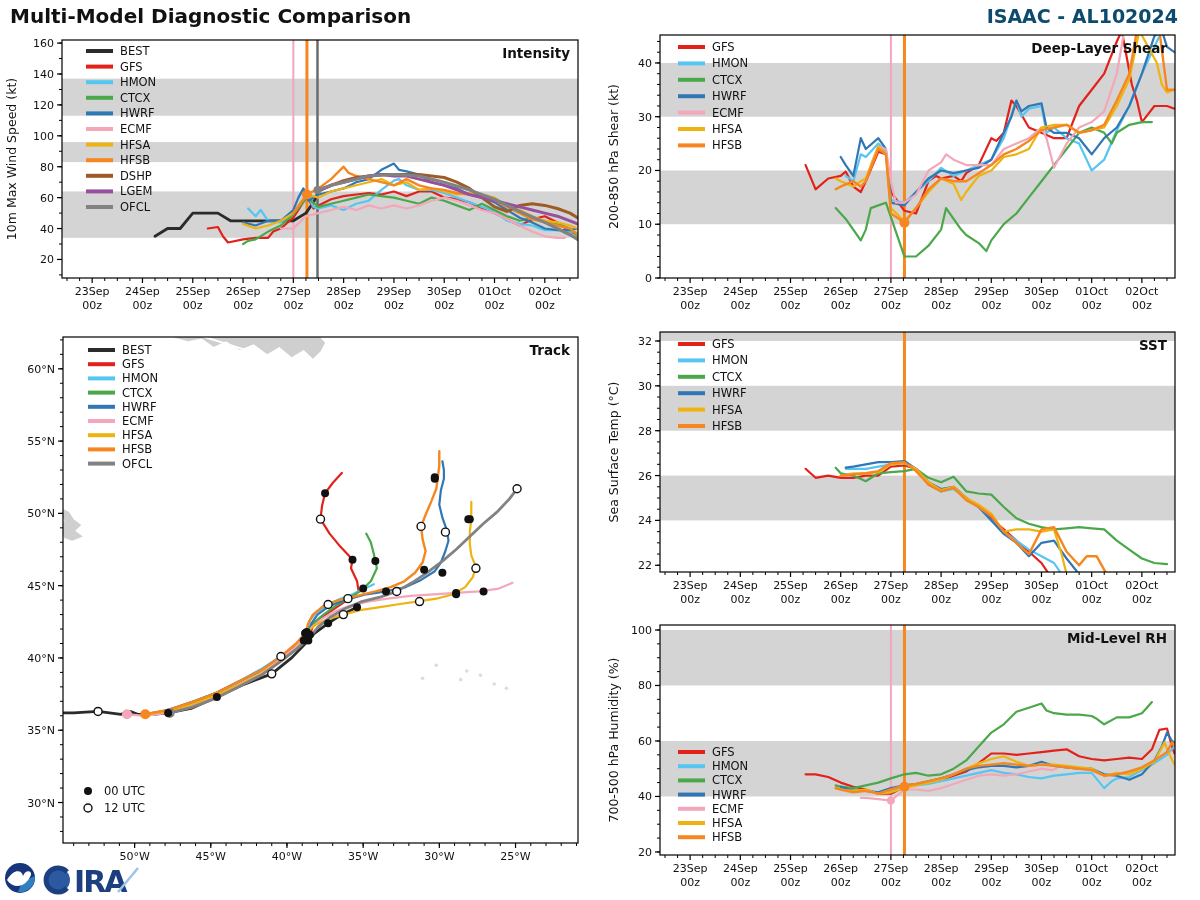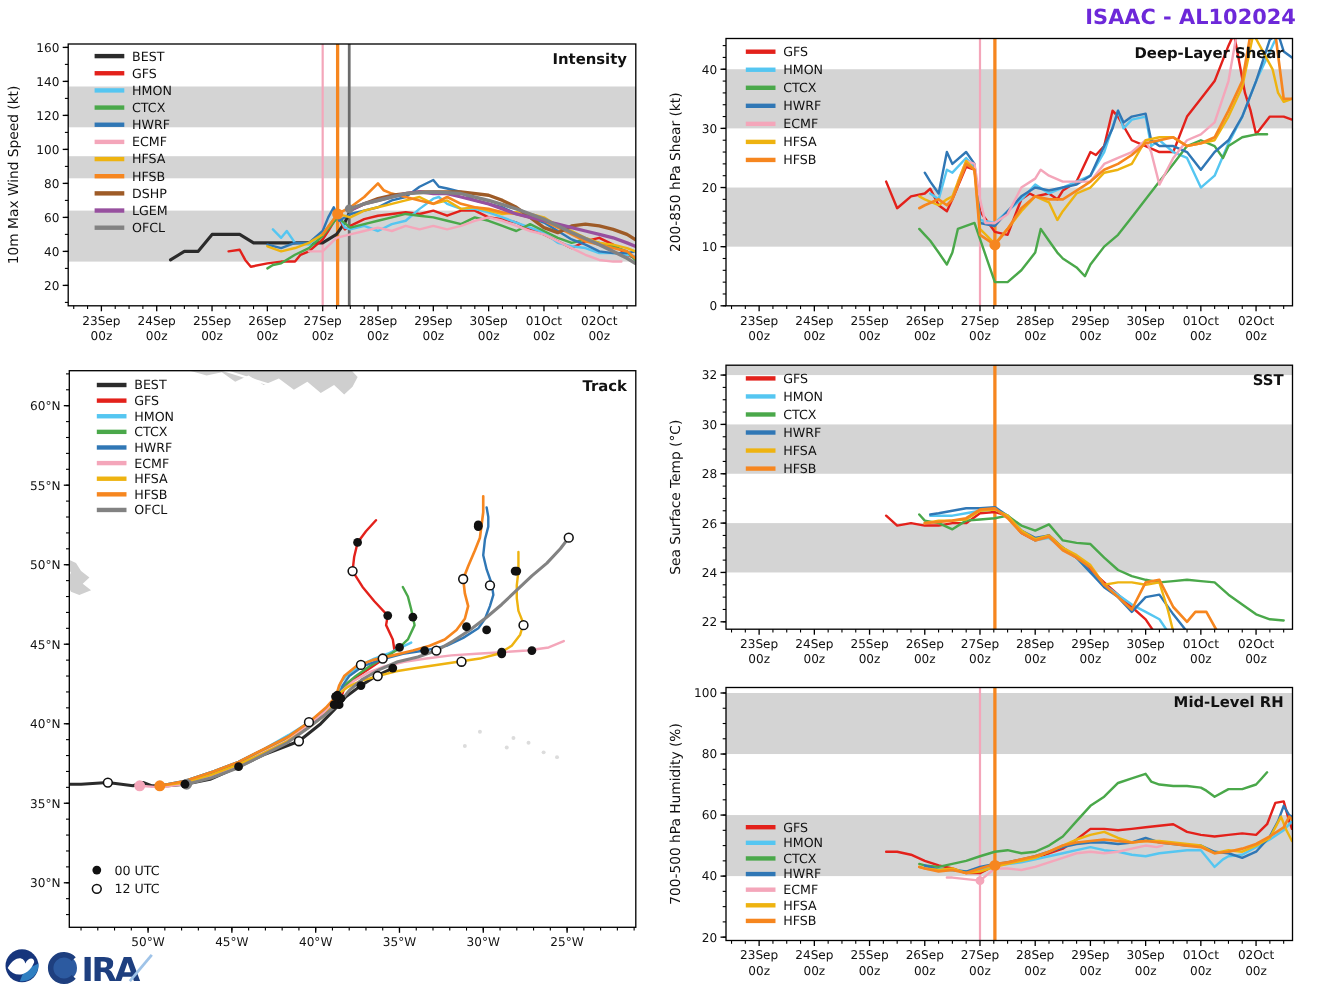--- a/index.html
+++ b/index.html
@@ -1,26 +1,27 @@
 <!DOCTYPE html>
 <html><head>
 <meta charset="utf-8">
 <style>
   html,body{margin:0;padding:0;background:#ffffff;}
   .figure{position:relative;width:1200px;height:900px;background:#ffffff;
           font-family:"DejaVu Sans","Liberation Sans",sans-serif;overflow:hidden;}
   .main-title{position:absolute;left:10px;top:4px;font-size:20px;font-weight:bold;color:#111;}
-  .storm-title{position:absolute;right:22px;top:5px;font-size:19px;font-weight:bold;color:#6d28d9;text-align:right;}
+  .storm-title{position:absolute;right:22px;top:5px;font-size:19px;font-weight:bold;color:#0c4a6e;text-align:right;}
   svg{position:absolute;left:0;top:0;}
   svg text{font-family:"DejaVu Sans","Liberation Sans",sans-serif;}
 </style>
 </head>
 <body>
 
 <div class="figure">
+  <div class="main-title">Multi-Model Diagnostic Comparison</div>
   <div class="storm-title">ISAAC - AL102024</div>
   <svg id="fig" width="1200" height="900" viewBox="0 0 1200 900">
       <g>
         <clipPath id="clip-intensity">
           <rect x="62" y="40" width="516" height="238"></rect>
         </clipPath>
         <rect x="62" y="191.45454545454544" width="516" height="46.3636363636364" fill="#d4d4d4"></rect>
         <rect x="62" y="142" width="516" height="20.090909090909093" fill="#d4d4d4"></rect>
         <rect x="62" y="78.63636363636363" width="516" height="37.09090909090909" fill="#d4d4d4"></rect>
         <line x1="293.34502923976606" y1="40" x2="293.34502923976606" y2="278" stroke="#f4a6ba" stroke-width="2"></line>

